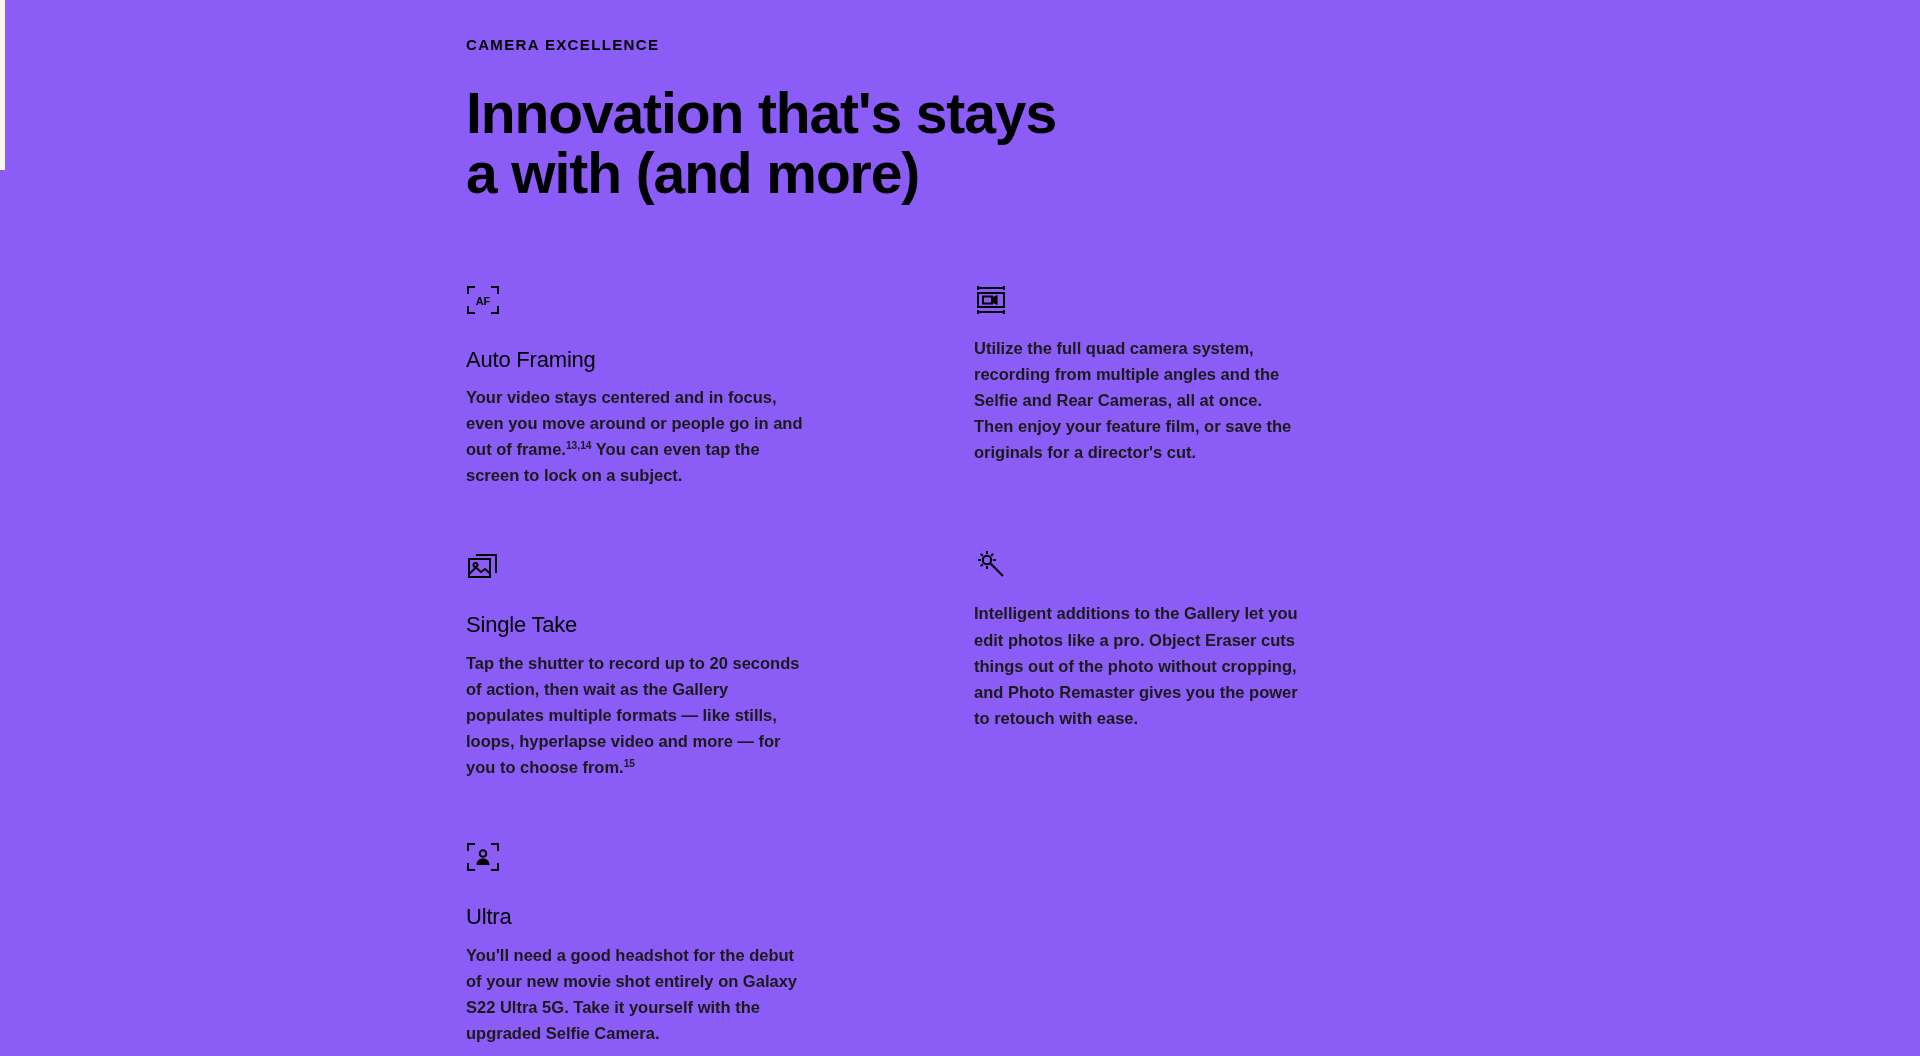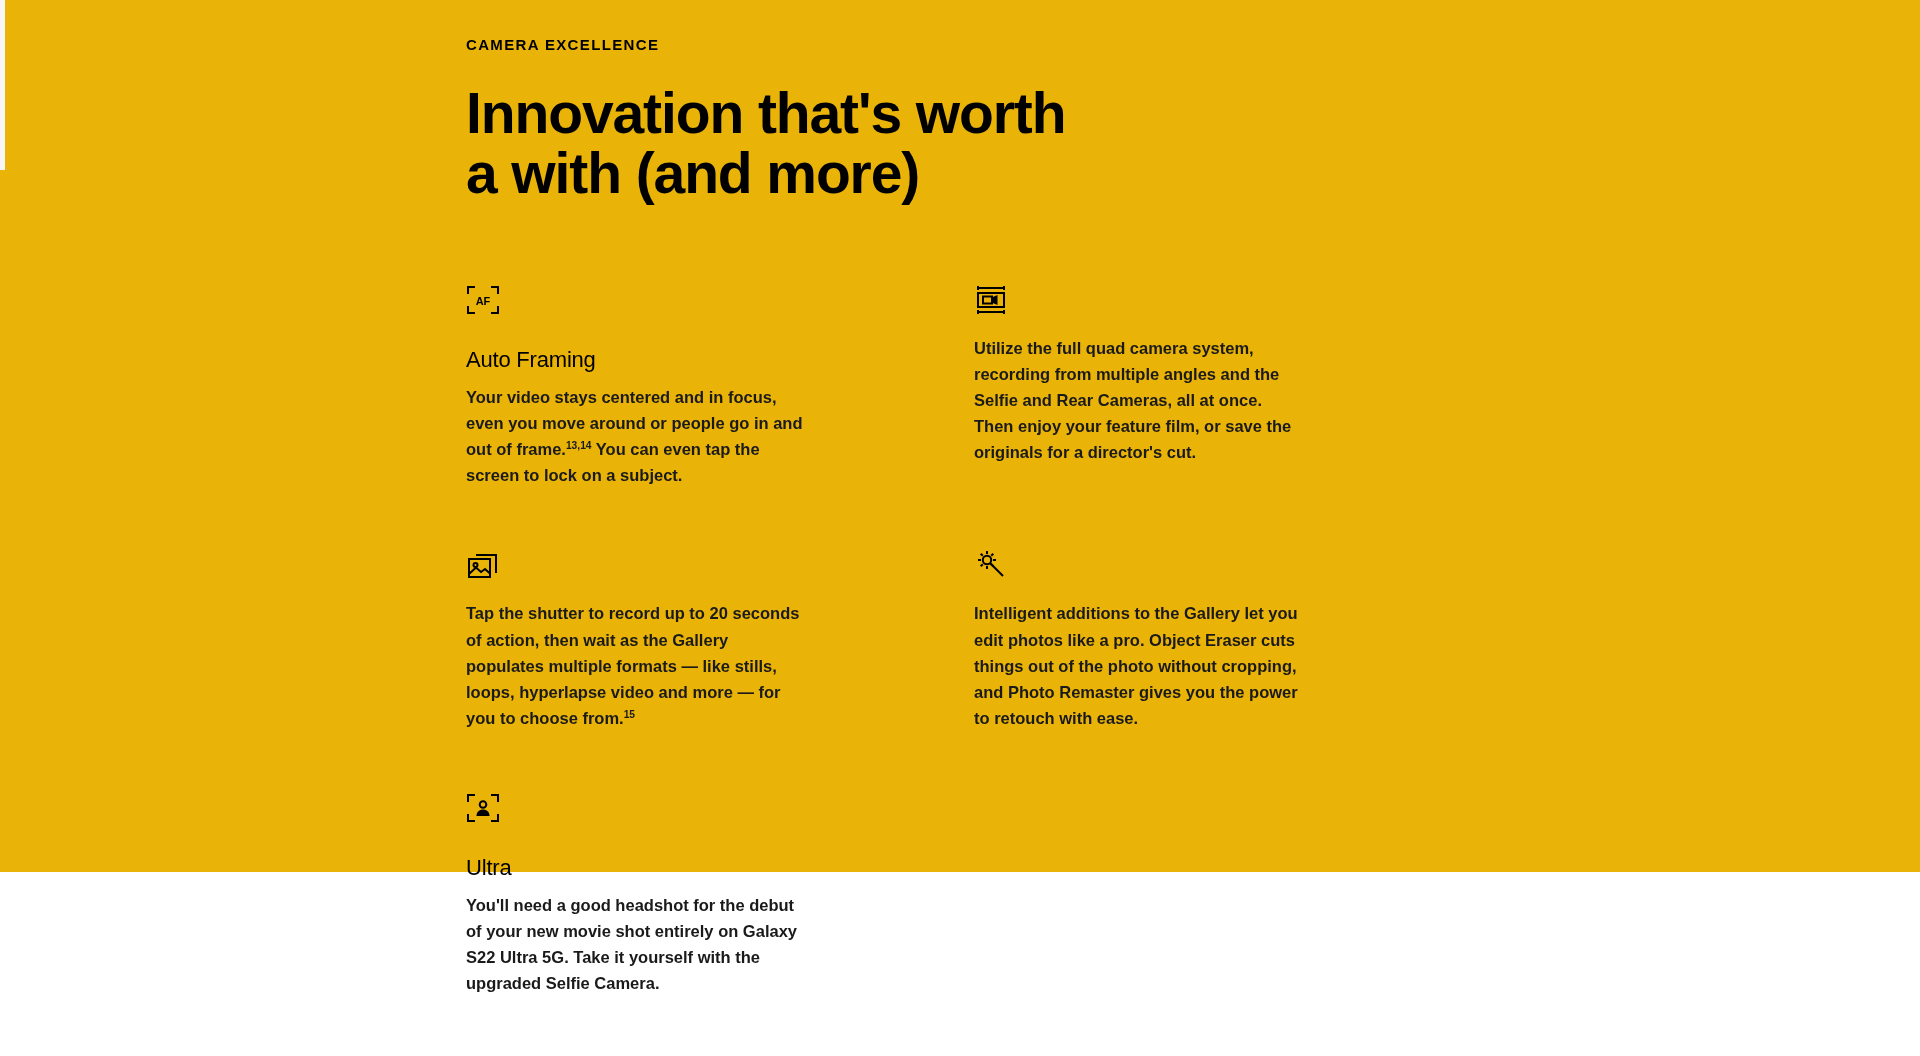--- a/index.html
+++ b/index.html
@@ -11,22 +11,22 @@
     height: 1056px;
     background: #ffffff;
     font-family: "Liberation Sans", "DejaVu Sans", sans-serif;
     color: #000000;
     overflow: hidden;
   }
 
   .page {
     position: relative;
     width: 1920px;
-    height: 872px;
-    background: #eab308;
+    height: 1056px;
+    background: #8b5cf6;
   }
 
   
   .edge-strip {
     position: absolute;
     left: 0;
     top: 0;
     width: 5px;
     height: 170px;
     background: #f7f7f8;
@@ -114,21 +114,21 @@
 
 <div class="page">
 
   <div class="edge-strip"></div>
 
   <div class="content">
 
     <p class="eyebrow">CAMERA EXCELLENCE</p>
 
     <h1 class="headline">
-      <span class="line">Innovation that's worth</span>
+      <span class="line">Innovation that's stays</span>
       <span class="line">a with (and more)</span>
     </h1>
 
     <div class="grid">
 
       <div class="card card-col-left">
         <span class="card-icon">
           <svg width="34" height="32" viewBox="0 0 34 32" fill="none" stroke="#000" stroke-width="2">
             <path d="M2 10 V3 H9"></path>
             <path d="M25 3 H32 V10"></path>
@@ -160,20 +160,21 @@
 
       <div class="card card-col-left">
         <span class="card-icon">
           <svg width="34" height="32" viewBox="0 0 34 32" fill="none" stroke="#000" stroke-width="2">
             <path d="M10 6 H30 V24"></path>
             <rect x="3" y="10" width="21" height="18"></rect>
             <circle cx="9.5" cy="16" r="2"></circle>
             <path d="M3 25 L10 18.5 L15 23 L19 20 L24 24.5"></path>
           </svg>
         </span>
+        <h2 class="card-title">Single Take</h2>
         <p class="card-body"><span>Tap the shutter to record up to 20 seconds of action, then wait as the Gallery populates multiple formats — like stills, loops, hyperlapse video and more — for you to choose from.</span><sup>15</sup><span></span></p>
       </div>
 
       <div class="card card-col-right">
         <span class="card-icon">
           <svg width="34" height="32" viewBox="0 0 34 32" fill="none" stroke="#000" stroke-width="2">
             <circle cx="13" cy="11" r="4.2"></circle>
             <path d="M13 2 V5"></path>
             <path d="M13 17 V20"></path>
             <path d="M4 11 H7"></path>

